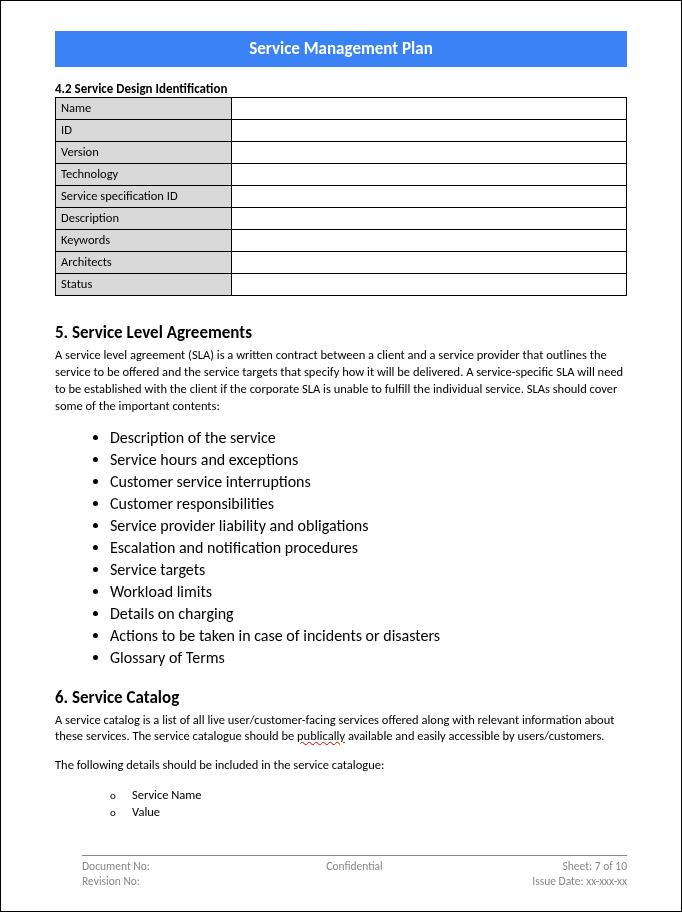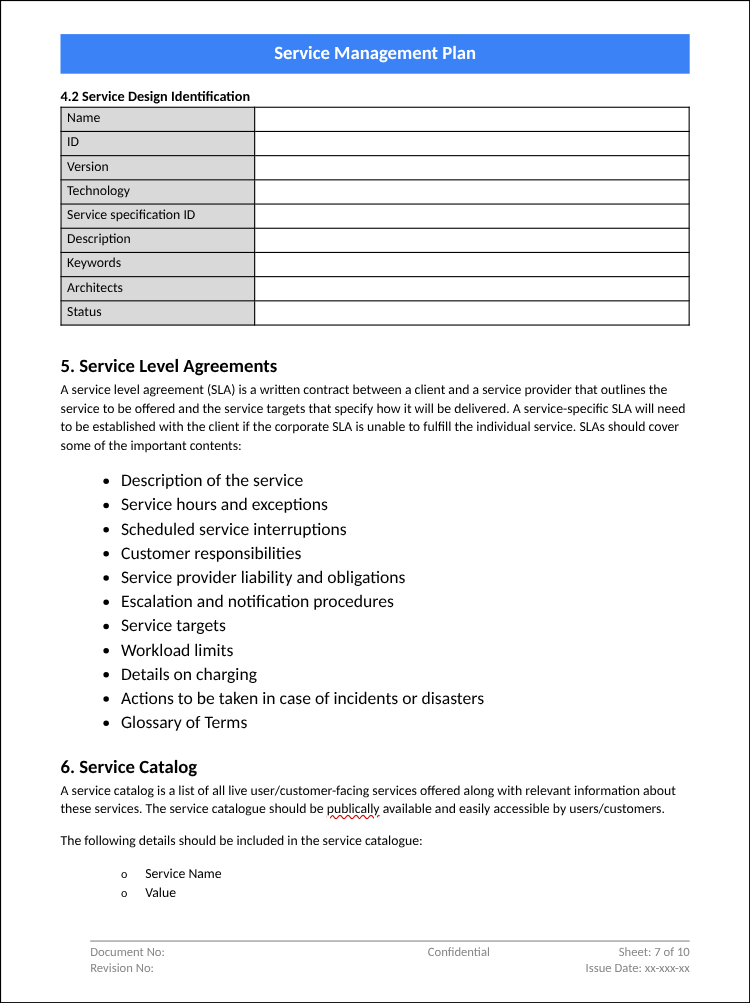--- a/index.html
+++ b/index.html
@@ -96,21 +96,21 @@
     padding-top: 3px;
     font-size: 11.5px;
     color: #888;
     margin-left: 27px;
   }
   .footer-row {
     display: flex;
     justify-content: space-between;
     line-height: 1.3;
   }
-  .footer-row .mid { text-align: right; flex: 1; }
+  .footer-row .mid { text-align: center; flex: 1; }
   .footer-row .left { flex: 1; text-align: left; }
   .footer-row .right { flex: 1; text-align: right; }
 </style>
 </head>
 <body>
 
 <div class="page">
 
   <div class="title-bar">
     <span>Service Management Plan</span>
@@ -157,21 +157,21 @@
           <td></td>
         </tr>
   </tbody>
     </table>
 
   <div class="section-heading">5.  Service Level Agreements</div>
   <div class="body-text">A service level agreement (SLA) is a written contract between a client and a service provider that outlines the service to be offered and the service targets that specify how it will be delivered. A service-specific SLA will need to be established with the client if the corporate SLA is unable to fulfill the individual service. SLAs should cover some of the important contents:</div>
   <ul class="bullets">
     <li>Description of the service</li>
     <li>Service hours and exceptions</li>
-    <li>Scheduled service interruptions</li>
+    <li>Customer service interruptions</li>
     <li>Customer responsibilities</li>
     <li>Service  provider liability and obligations</li>
     <li>Escalation and notification procedures</li>
     <li>Service targets</li>
     <li>Workload limits</li>
     <li>Details on charging</li>
     <li>Actions to be taken in case of incidents or disasters</li>
     <li>Glossary of Terms</li>
   </ul>
 

